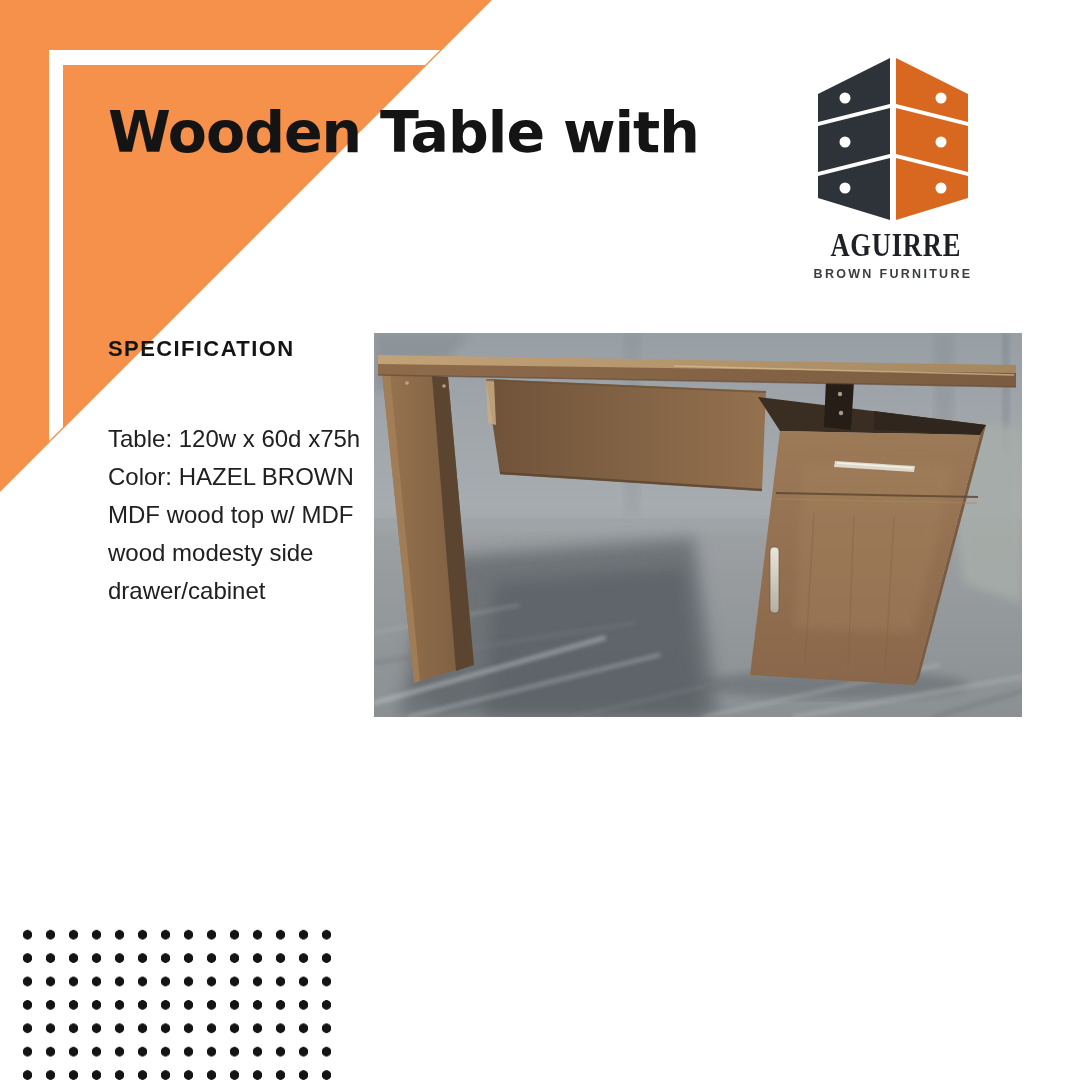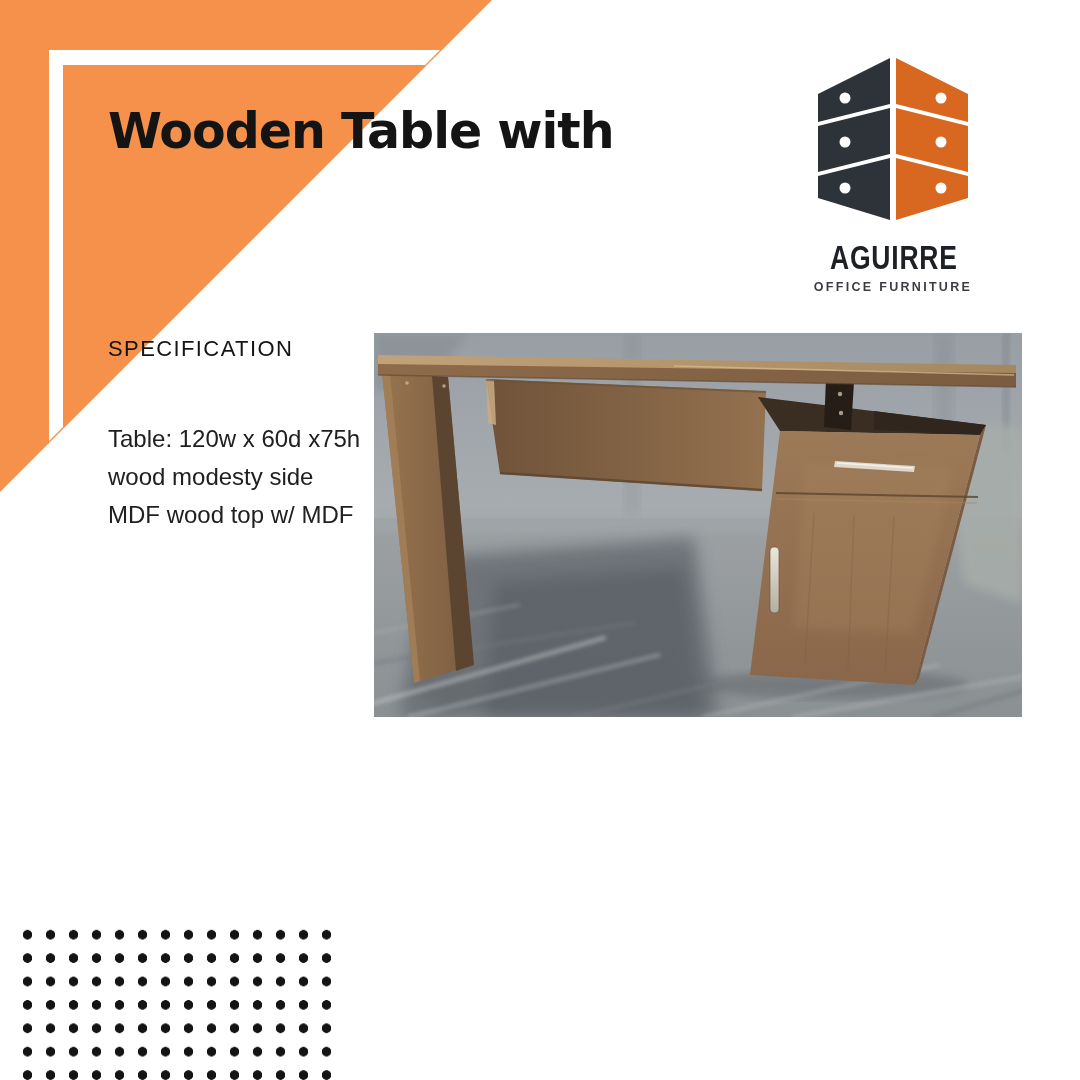--- a/index.html
+++ b/index.html
@@ -8,39 +8,39 @@
     overflow:hidden;font-family:"Liberation Sans",sans-serif;
   }
   .abs{position:absolute;}
   
   #corner-decor{left:0;top:0;width:1080px;height:1080px;pointer-events:none;}
   .tri-fill{fill:var(--accent-orange,#F5914A);}
   
   #page-title{
     left:108px;top:94px;width:660px;
     font-family:"DejaVu Sans","Liberation Sans",sans-serif;
-    font-weight:800;font-size:49px;line-height:76px;letter-spacing:-1px;
+    font-weight:800;font-size:57px;line-height:76px;letter-spacing:-1px;
     color:var(--title-color,#141414);
   }
   
   #brand-logo{left:812px;top:58px;width:162px;text-align:center;}
   #brand-name{
-    margin-top:12px;font-family:Liberation Sans, sans-serif;font-weight:700;
+    font-family:Liberation Serif, serif;font-weight:700;
     font-size:34px;color:var(--logo-text,#1d2126);letter-spacing:1px;white-space:nowrap;
   }
   #brand-name .squeeze{display:inline-block;transform:scaleX(0.78);transform-origin:center;}
   #brand-tagline{
     margin-top:3px;font-size:12.5px;font-weight:700;letter-spacing:2.3px;
     color:var(--tagline-color,#3a3e43);white-space:nowrap;
   }
   .logo-dark-fill{fill:var(--logo-dark,#2D3338);}
   .logo-orange-fill{fill:var(--logo-orange,#D8671F);}
   
   #spec-heading{
-    left:108px;top:336px;font-weight:400;font-size:22px;letter-spacing:1.4px;
+    left:108px;top:336px;font-weight:700;font-size:22px;letter-spacing:1.4px;
     color:var(--title-color,#141414);
   }
   #spec-lines{
     left:108px;top:420px;width:270px;font-size:24px;line-height:38px;
     color:var(--spec-color,#202020);font-weight:400;
   }
   
   #product-photo{left:374px;top:333px;width:648px;height:384px;}
   
   #dot-grid-pattern{
@@ -79,28 +79,30 @@
         <circle cx="27" cy="84" r="5.5" fill="#ffffff"></circle>
         <circle cx="27" cy="130" r="5.5" fill="#ffffff"></circle>
         <circle cx="123" cy="40" r="5.5" fill="#ffffff"></circle>
         <circle cx="123" cy="84" r="5.5" fill="#ffffff"></circle>
         <circle cx="123" cy="130" r="5.5" fill="#ffffff"></circle>
       </svg>
     </span>
     <div id="brand-name">
       <span class="squeeze">AGUIRRE</span>
     </div>
-    <div id="brand-tagline">OFFICE FURNITURE</div>
+    <div id="brand-tagline">BROWN FURNITURE</div>
   </div>
 
   <div id="spec-heading" class="abs">SPECIFICATION</div>
   <div id="spec-lines" class="abs">
     <div>Table: 120w x 60d x75h</div>
+    <div>Color: HAZEL BROWN</div>
+    <div>MDF wood top w/ MDF</div>
     <div>wood modesty side</div>
-    <div>MDF wood top w/ MDF</div>
+    <div>drawer/cabinet</div>
   </div>
 
   <svg id="product-photo" class="abs" viewBox="0 0 648 384" aria-hidden="true">
     <defs>
       <linearGradient id="bgGrad" x1="0" y1="0" x2="0" y2="1">
         <stop offset="0" stop-color="#989FA4"></stop>
           <stop offset="0.6" stop-color="#ACB0B4"></stop>
         <stop offset="1" stop-color="#A5AAAD"></stop>
       </linearGradient>
       <linearGradient id="floorGrad" x1="0" y1="0" x2="0" y2="1">

